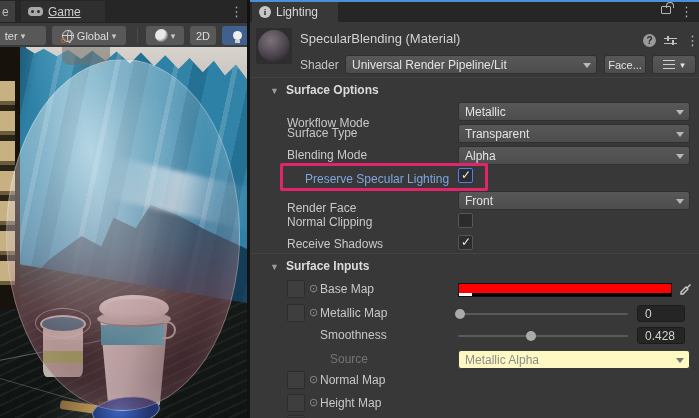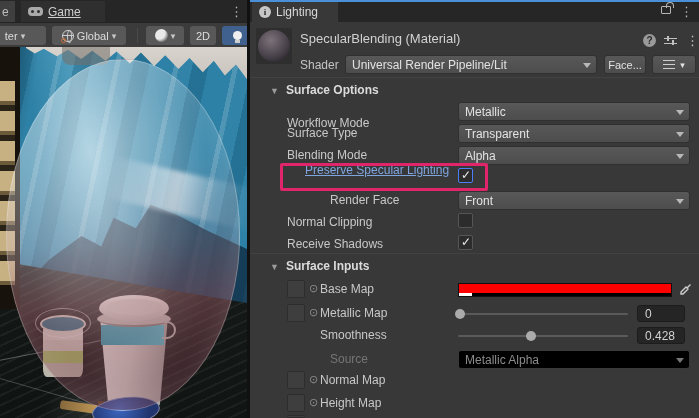--- a/index.html
+++ b/index.html
@@ -117,21 +117,21 @@
   .obj-picker{position:absolute;color:#8E8E8E;font-size:11px;}
   .swatch{position:absolute;left:208px;width:214px;height:14px;background:var(--basemap-red,#F00);border:1px solid #111;}
   .swatch-alpha{position:absolute;left:0;bottom:0;width:100%;height:3px;background:#000;}
   .swatch-alpha-fill{position:absolute;left:0;bottom:0;height:3px;background:#FFF;}
   .eyedropper{position:absolute;left:428px;width:14px;height:14px;}
   .slider{position:absolute;left:208px;width:170px;height:18px;}
   .slider-track{position:absolute;left:0;top:8px;width:100%;height:2px;background:#5A5A5A;border-radius:1px;}
   .slider-handle{position:absolute;top:4px;width:10px;height:10px;margin-left:-5px;border-radius:50%;background:#ABABAB;}
   .field{position:absolute;left:387px;width:48px;height:17px;background:#252525;border:1px solid #1C1C1C;border-radius:3px;color:#D2D2D2;display:flex;align-items:center;padding-left:7px;}
   .disabled .row-label{color:#757575;}
-  .dropdown.disabled-dd{background:#000000;color:#8C8C8C;border-color:#3A3A3A;}
+  .dropdown.disabled-dd{background:#fef9c3;color:#8C8C8C;border-color:#3A3A3A;}
   .dropdown.disabled-dd .dd-arrow{border-top-color:#777;}
 </style>
 </head>
 <body>
 
 <div id="app">
 
   <div id="game-panel">
     <div class="gtabbar">
       <div class="gtab-partial">e</div>
@@ -245,25 +245,25 @@
       <span>Transparent</span>
         <span class="dd-arrow"></span>
     </div>
 
     <div class="row-label" style="left:37px;top:148px;">Blending Mode</div>
     <div class="dropdown" style="left:208px;top:146px;width:232px;">
       <span>Alpha</span>
         <span class="dd-arrow"></span>
     </div>
 
-    <div class="row-label preserve-label" style="left:55px;top:163px;text-decoration:underline;">Preserve Specular Lighting</div>
+    <div class="row-label preserve-label" style="left:55px;top:172px;">Preserve Specular Lighting</div>
     <span class="checkbox focus checked" style="left:208px;top:168px;"></span>
     <div class="annotation"></div>
 
-    <div class="row-label" style="left:37px;top:193px;margin-left:43px;">Render Face</div>
+    <div class="row-label" style="left:37px;top:201px;">Render Face</div>
     <div class="dropdown" style="left:208px;top:191px;width:232px;">
       <span>Front</span>
         <span class="dd-arrow"></span>
     </div>
 
     <div class="row-label" style="left:37px;top:215px;">Normal Clipping</div>
     <span class="checkbox" style="left:208px;top:213px;"></span>
 
     <div class="row-label" style="left:37px;top:237px;">Receive Shadows</div>
     <span class="checkbox checked" style="left:208px;top:235px;"></span>

